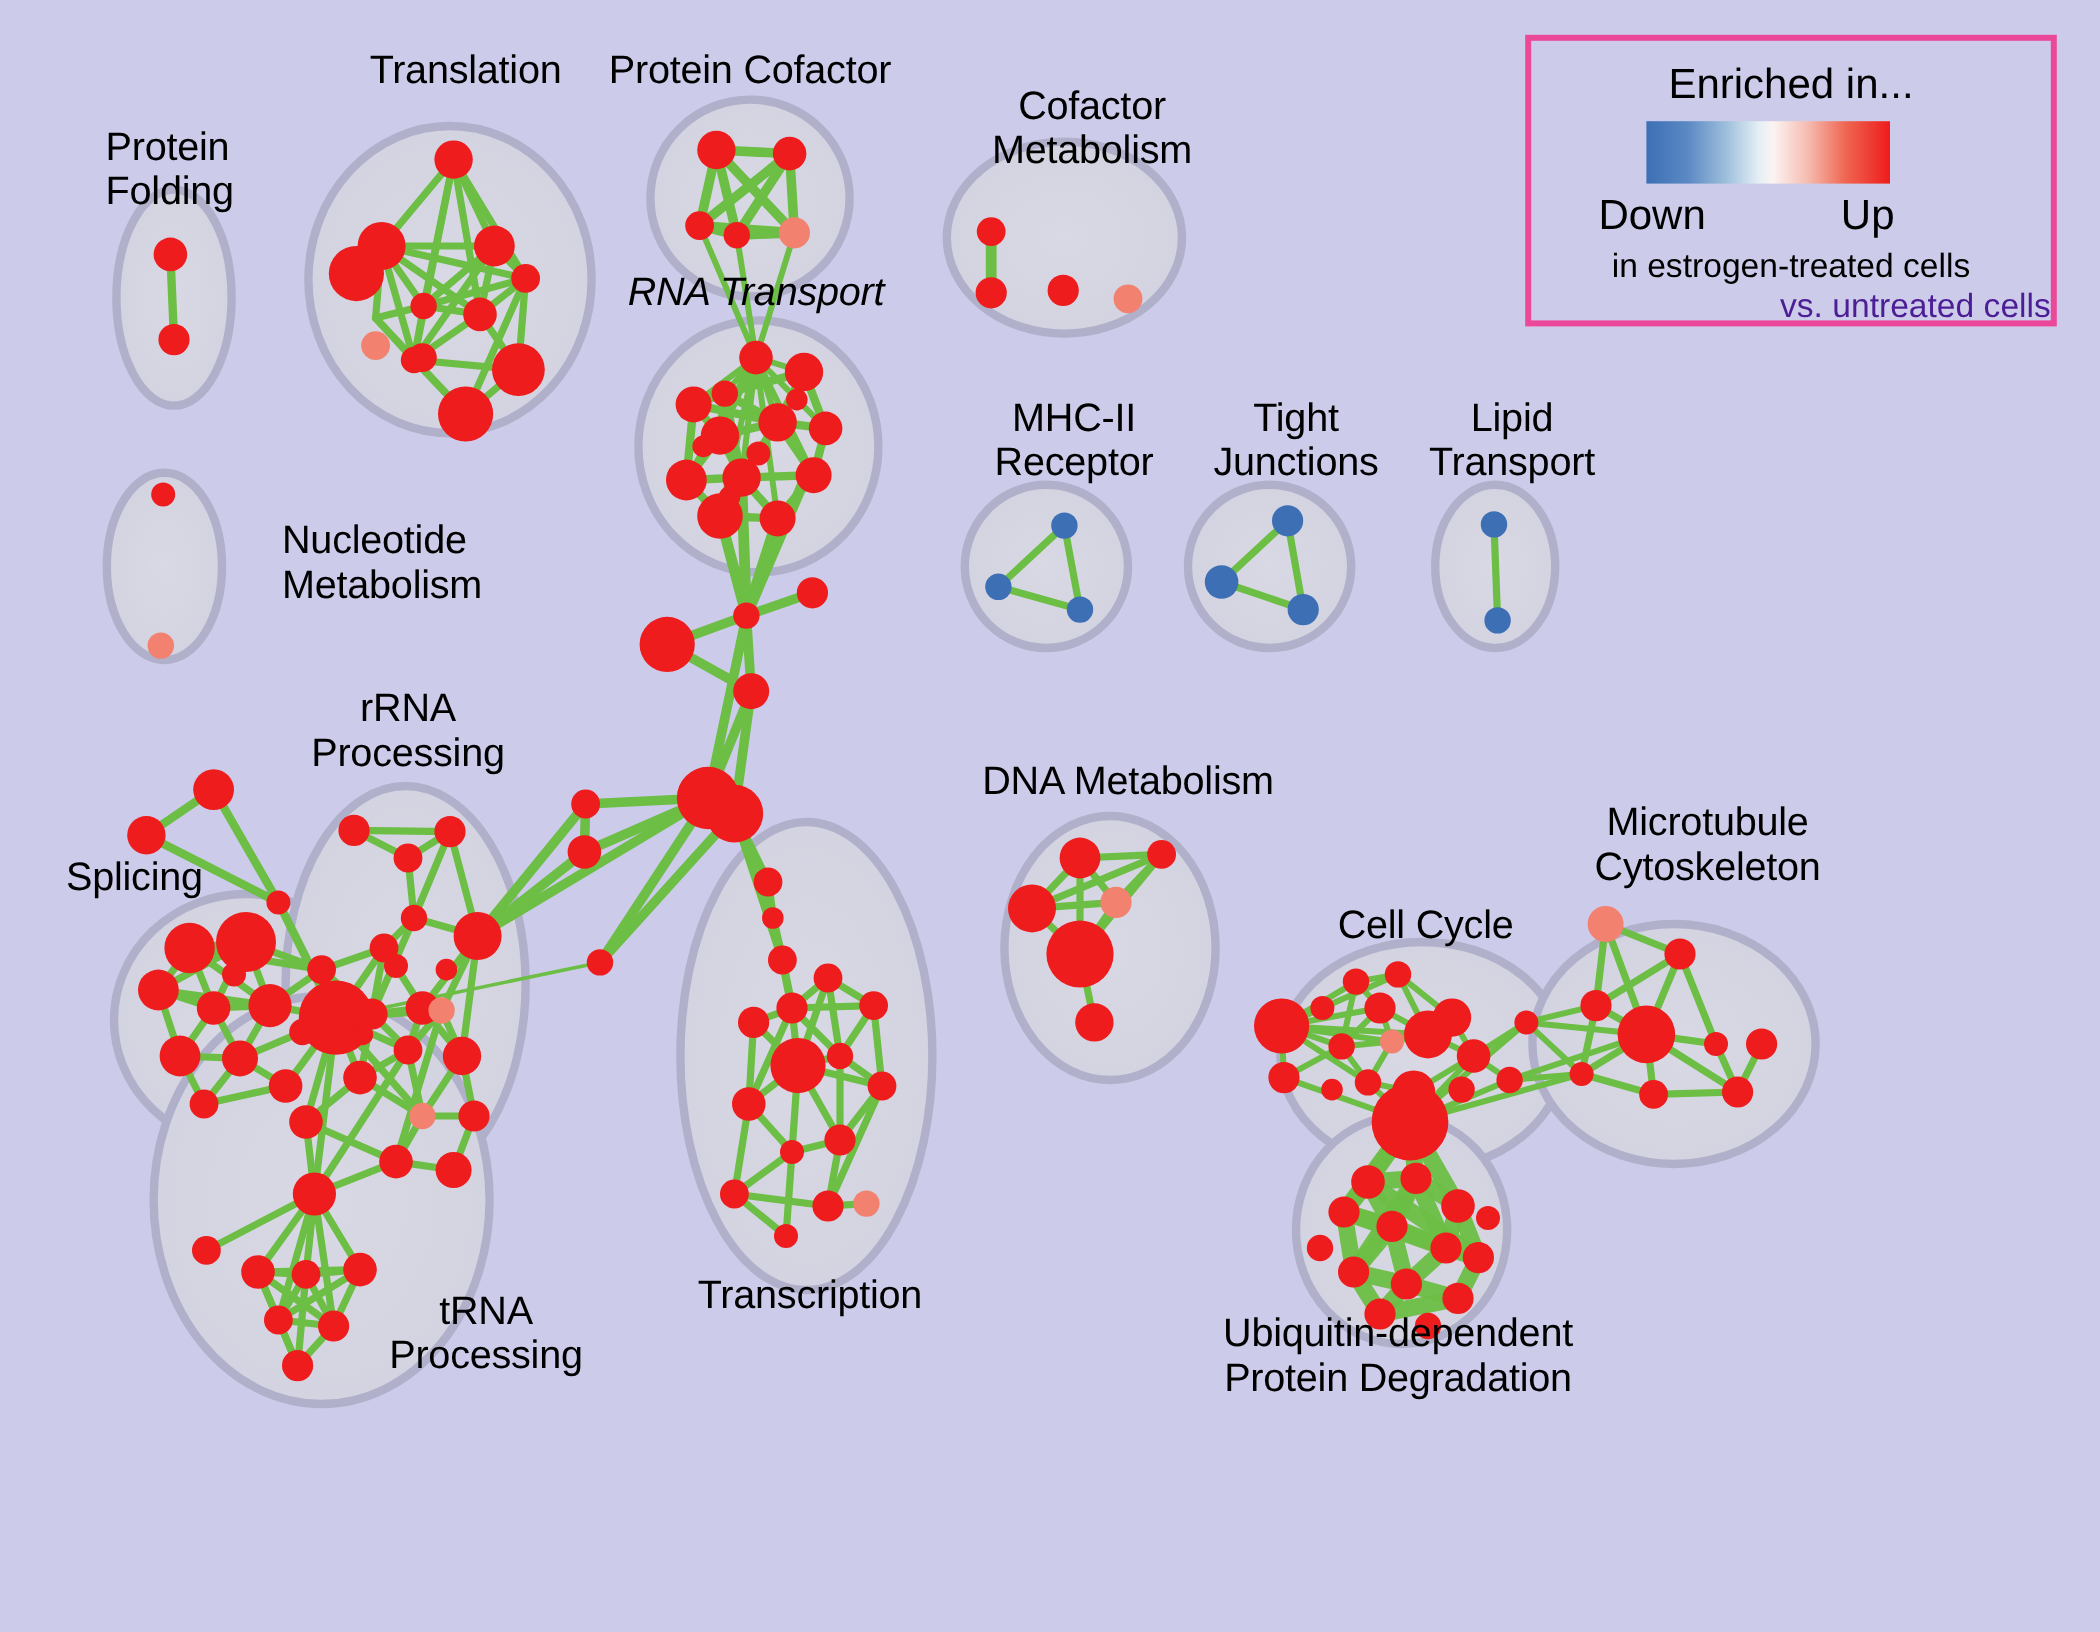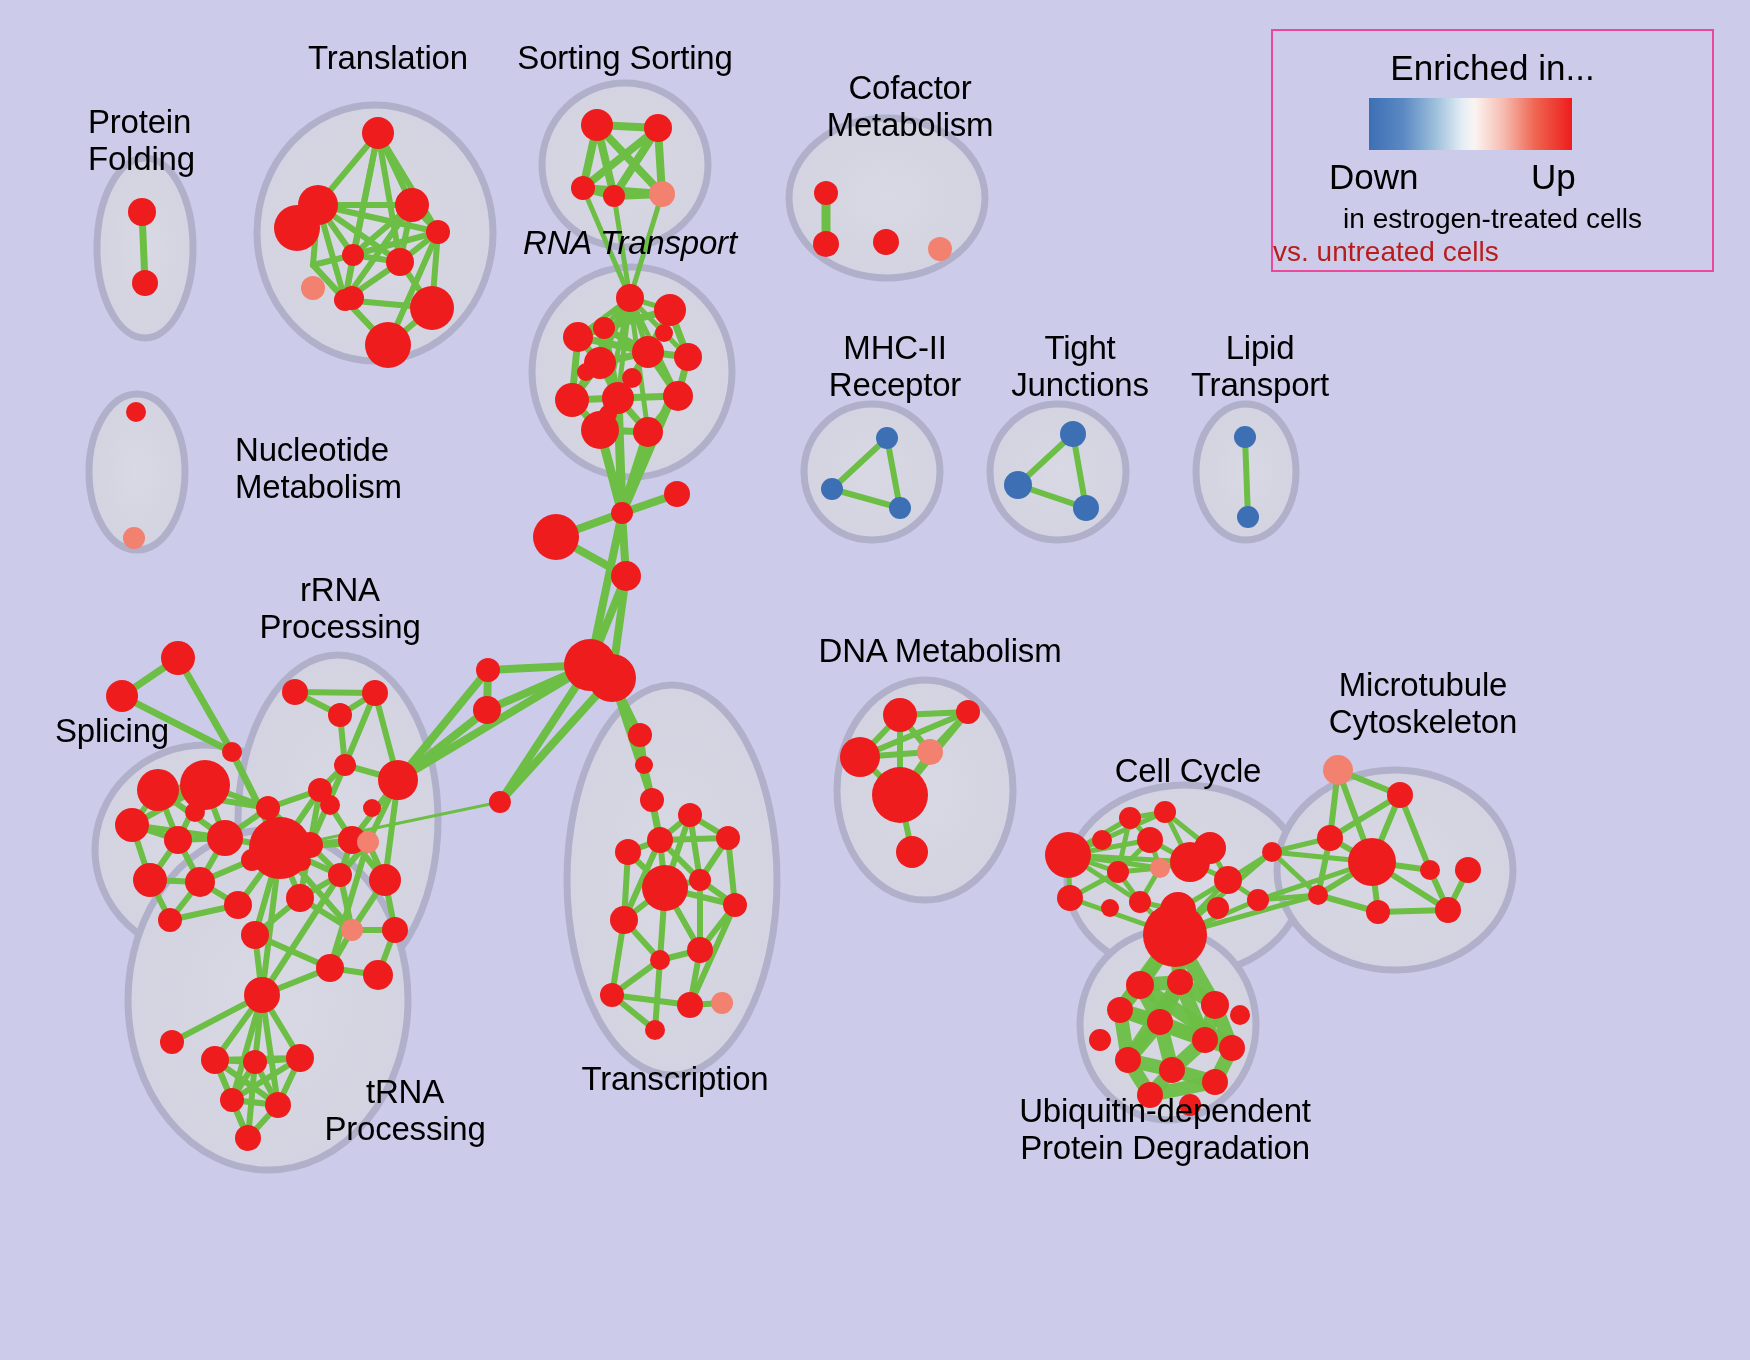--- a/index.html
+++ b/index.html
@@ -20,35 +20,35 @@
     white-space:pre;
     text-align:center;
     letter-spacing:-0.2px;
   }
   
   #legend{
     position:absolute;
     left:1271px;top:29px;
     width:443px;height:243px;
     background:#ccccea;
-    border:2px solid #ec4899;
+    border:5px solid #ec4899;
     box-sizing:border-box;
   }
   #legend-title{
     position:absolute;left:0;top:17px;width:100%;
     text-align:center;font-size:35px;color:#000;
   }
   #legend-bar{
     position:absolute;left:96px;top:67px;width:203px;height:52px;
     background:linear-gradient(to right,#3d6fb4 0%,#5b89c4 17%,#9fc0dc 33%,#e4eef5 46%,#fbf4f2 52%,#f6bdb2 66%,#ef6550 82%,#ee1c1c 100%);
   }
   #legend-down{position:absolute;left:56px;top:126px;font-size:35px;color:#000;}
   #legend-up{position:absolute;left:258px;top:126px;font-size:35px;color:#000;}
   #legend-sub1{position:absolute;left:0;top:172px;width:100%;text-align:center;font-size:28px;color:#000;}
-  #legend-sub2{position:absolute;left:0;top:205px;width:100%;text-align:left;font-size:28px;color:#b91c1c;}
+  #legend-sub2{position:absolute;left:0;top:205px;width:100%;text-align:right;font-size:28px;color:#4c1d95;}
 </style>
 </head>
 <body>
 
 <div id="stage">
 
   <svg id="netsvg" viewBox="0 0 1750 1360">
     <defs>
       <radialGradient id="hullg" cx="50%" cy="50%" r="60%">
         <stop offset="0%" stop-color="#d9d9e5"></stop>
@@ -671,21 +671,21 @@
       <circle cx="1215" cy="1082" r="13" fill="#ee1c1c"></circle>
       <circle cx="1100" cy="1040" r="11" fill="#ee1c1c"></circle>
       <circle cx="1240" cy="1015" r="10" fill="#ee1c1c"></circle>
       <circle cx="1190" cy="1105" r="11" fill="#ee1c1c"></circle>
     </g>
   </svg>
 
   <div class="cl-label" style="left:88px;top:60px;width:190px;text-align:left;margin-top:44px;">Protein
 Folding</div>
   <div class="cl-label" style="left:288px;top:40px;width:200px;">Translation</div>
-  <div class="cl-label" style="left:500px;top:40px;width:250px;">Sorting Sorting</div>
+  <div class="cl-label" style="left:500px;top:40px;width:250px;">Protein Cofactor</div>
   <div class="cl-label" style="left:510px;top:225px;width:240px;font-style:italic;">RNA Transport</div>
   <div class="cl-label" style="left:800px;top:70px;width:220px;">Cofactor
 Metabolism</div>
   <div class="cl-label" style="left:200px;top:432px;width:230px;text-align:left;margin-left:35px;">Nucleotide
 Metabolism</div>
   <div class="cl-label" style="left:800px;top:330px;width:190px;">MHC-II
 Receptor</div>
   <div class="cl-label" style="left:985px;top:330px;width:190px;">Tight
 Junctions</div>
   <div class="cl-label" style="left:1165px;top:330px;width:190px;">Lipid

